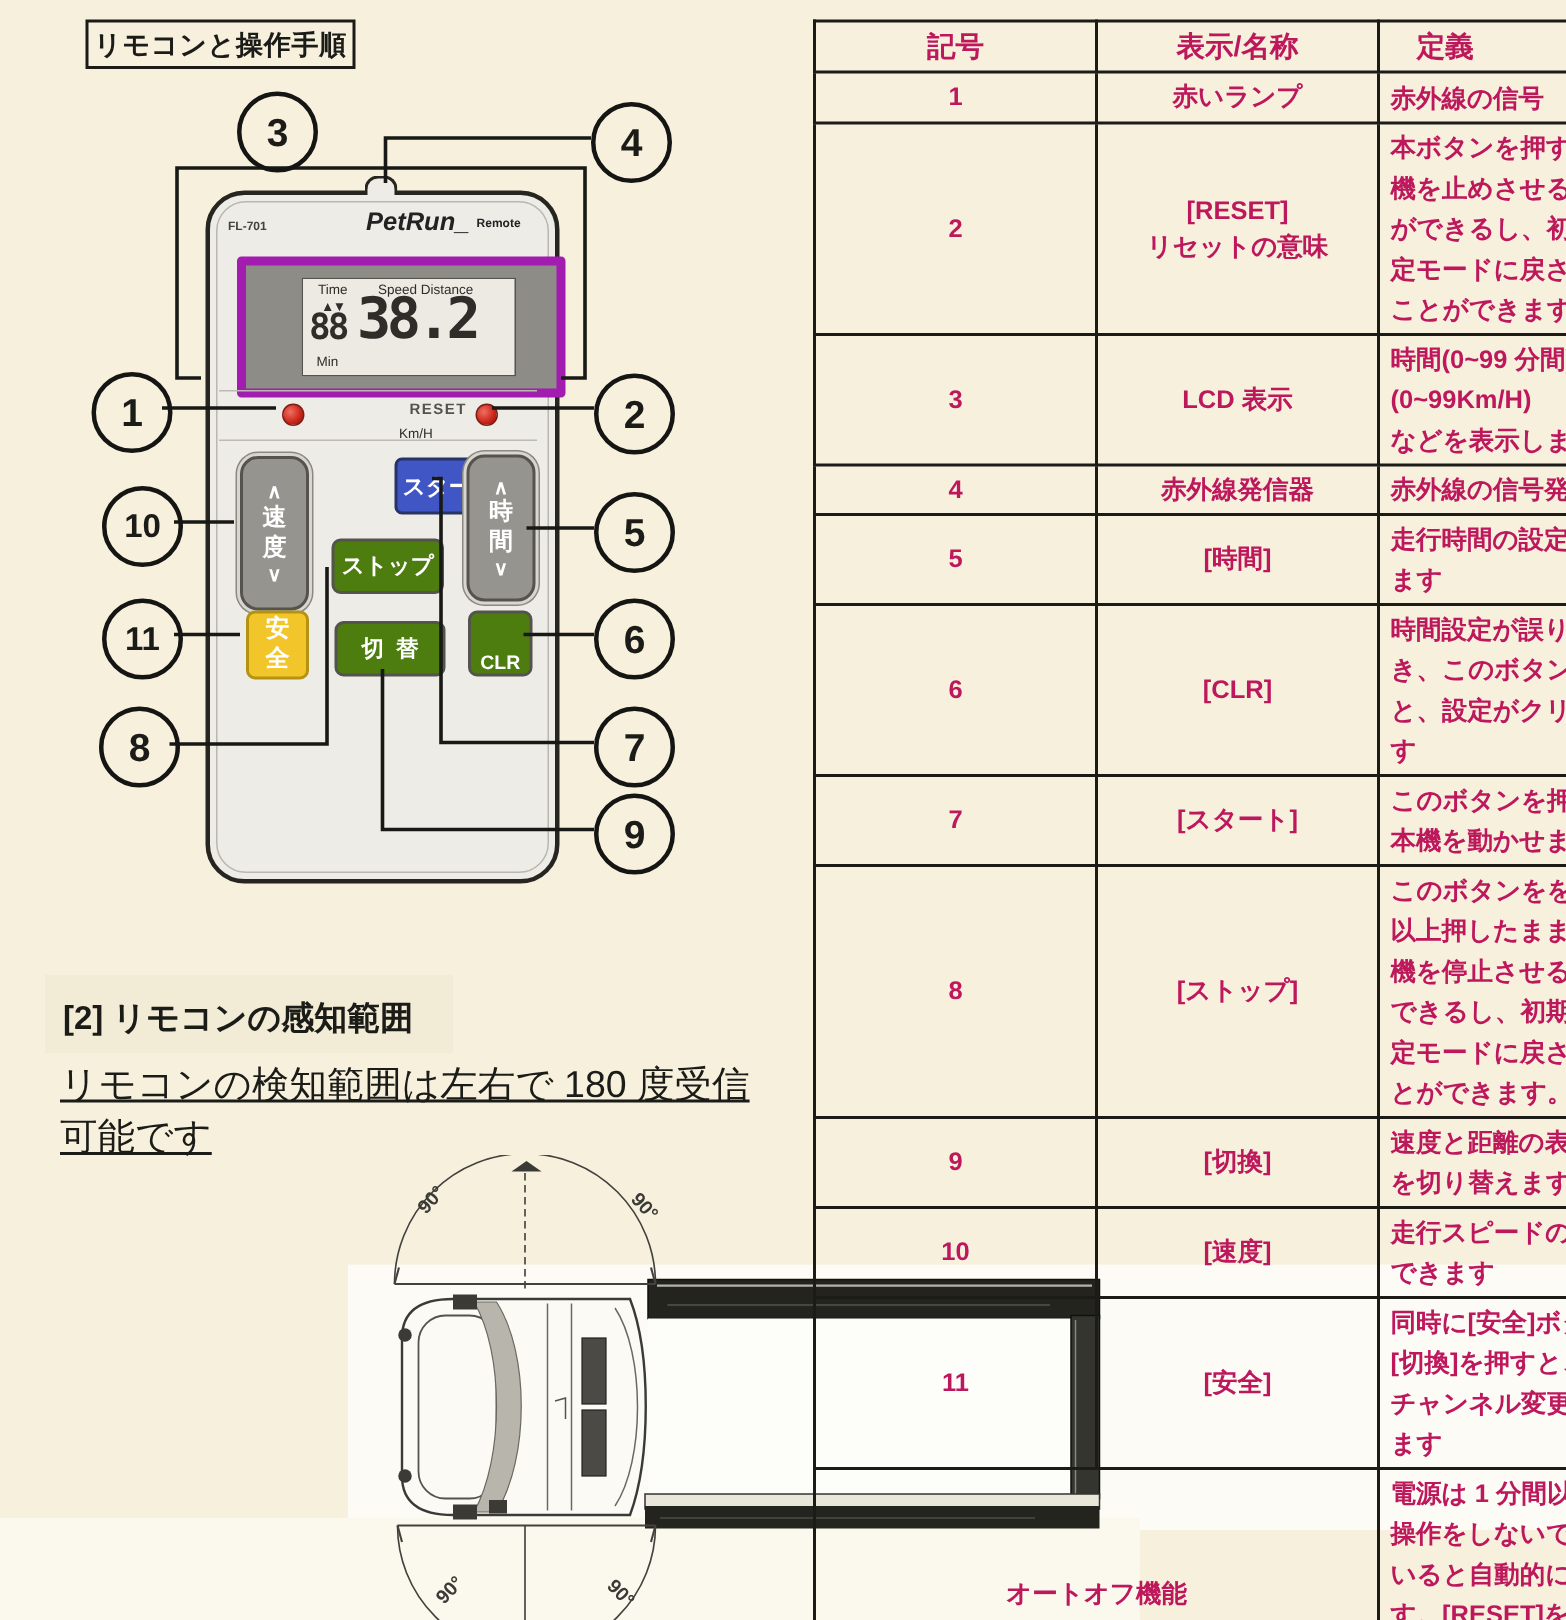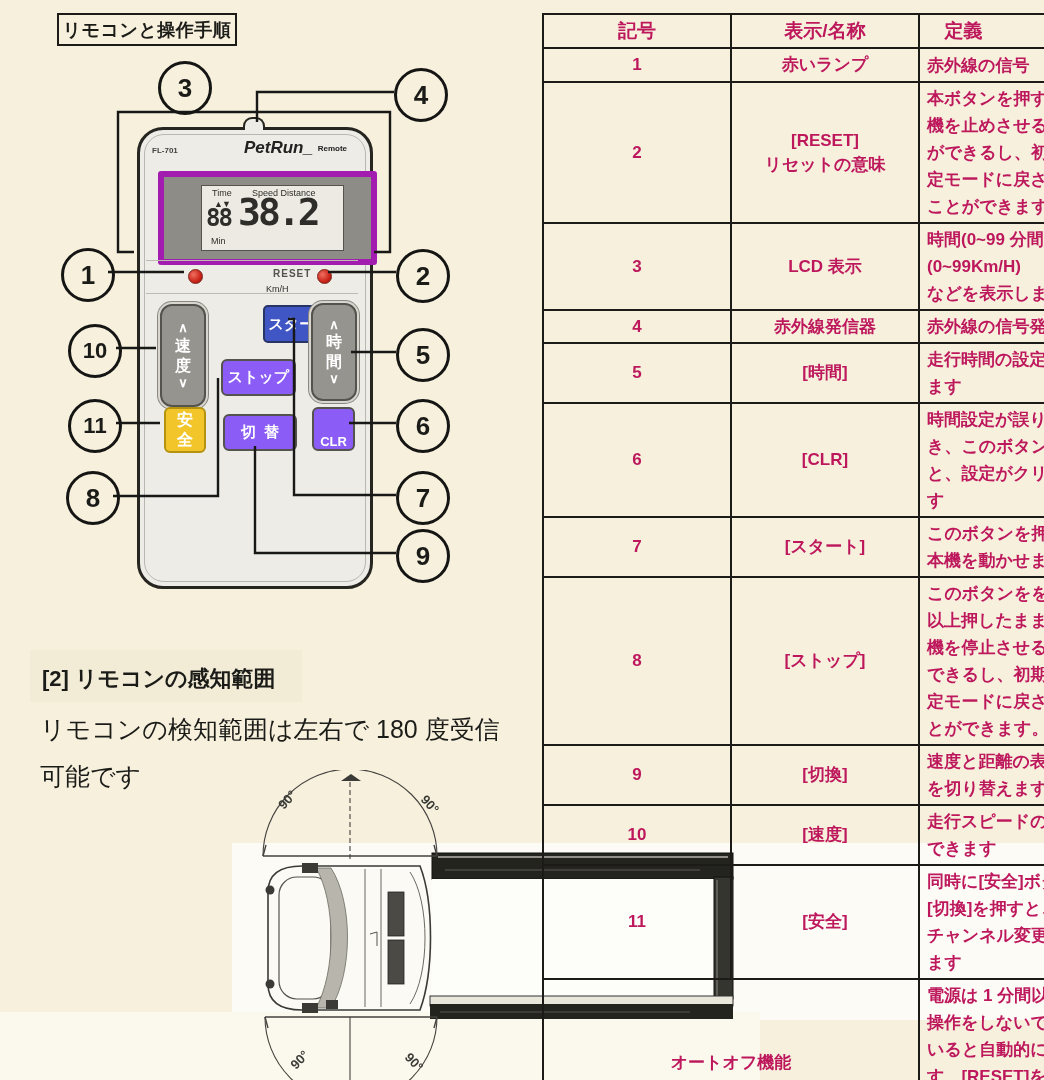--- a/index.html
+++ b/index.html
@@ -10,21 +10,21 @@
   .bg-a{left:232px;top:843px;width:812px;height:177px;background:#fcfbf5;z-index:1;}
   .bg-b{left:0;top:1012px;width:760px;height:68px;background:#fbf8ed;z-index:1;}
   .bg-h{left:30px;top:650px;width:272px;height:52px;background:#f2ebd6;z-index:1;}
 
   
   .title-box{left:57px;top:13px;width:176px;height:29px;border:2px solid #1c1b18;
              display:flex;align-items:center;justify-content:center;
              font-size:18px;font-weight:bold;z-index:20;letter-spacing:0.5px;}
   .sec1{left:303px;top:15px;font-size:19px;font-weight:bold;z-index:20;}
   .sec2-head{left:42px;top:664px;font-size:22px;font-weight:bold;z-index:20;}
-  .sec2-body{left:40px;top:706px;font-size:25px;line-height:47px;white-space:pre-line;z-index:20;font-weight:500;}
+  .sec2-body{left:40px;top:706px;font-size:25px;line-height:35px;white-space:pre-line;z-index:20;font-weight:500;text-decoration:underline;}
 
   
   .remote{left:137px;top:127px;width:230px;height:456px;background:#edece7;
           border:3px solid #26251f;border-radius:26px;z-index:10;}
   .remote::before{content:"";position:absolute;inset:4px;border:1px solid #b9b7ae;border-radius:20px;}
   .ir-bump{left:243px;top:117px;width:18px;height:11px;background:#edece7;
            border:2px solid #26251f;border-bottom:none;border-radius:9px 9px 0 0;z-index:11;}
   .model{left:12px;top:16px;font-size:8px;font-weight:bold;color:#44423e;}
   .brand{left:104px;top:8px;font-size:17px;font-weight:bold;font-style:italic;color:#222;}
   .brand-suffix{font-size:8px;font-style:normal;vertical-align:2px;}
@@ -39,21 +39,21 @@
   .lcd .t3{left:9px;top:50px;font-size:9px;}
   .lcd .t4{left:64px;top:50px;font-size:9px;margin-top:48px;}
   .divider{left:6px;height:1px;width:212px;background:#bcbab2;}
   .led{width:13px;height:13px;border-radius:50%;border:1px solid #7a1f15;
        background:radial-gradient(circle at 35% 35%,#ef6f60,#cb2318 60%,#8d1410);}
   .reset-lbl{left:133px;top:138px;font-size:10px;color:#55534e;letter-spacing:1px;font-weight:bold;}
 
   
   .btn{position:absolute;display:flex;align-items:center;justify-content:center;
        color:#fff;font-weight:bold;border-radius:6px;}
-  .gray{background:#8b5cf6;border:2px solid #55534e;}
+  .gray{background:#4d7c0f;border:2px solid #55534e;}
   .rocker{flex-direction:column;background:#96948e;border:2px solid #55534e;border-radius:12px;
           box-shadow:0 0 0 2px #d8d6cf,0 0 0 3px #8a8880;}
   .rocker .chev{font-size:13px;line-height:1.1;}
   .rlabel{width:1.05em;word-break:break-all;text-align:center;line-height:1.25;font-size:16px;}
   .b-start{background:#4056c5;border:2px solid #283465;font-size:15px;border-radius:5px;}
   .b-stop,.b-switch{font-size:15px;}
   .b-switch span{letter-spacing:8px;margin-left:8px;}
   .b-clr{font-size:13px;}
   .b-safety{background:#f2c62a;border:2px solid #b5920f;}
 

